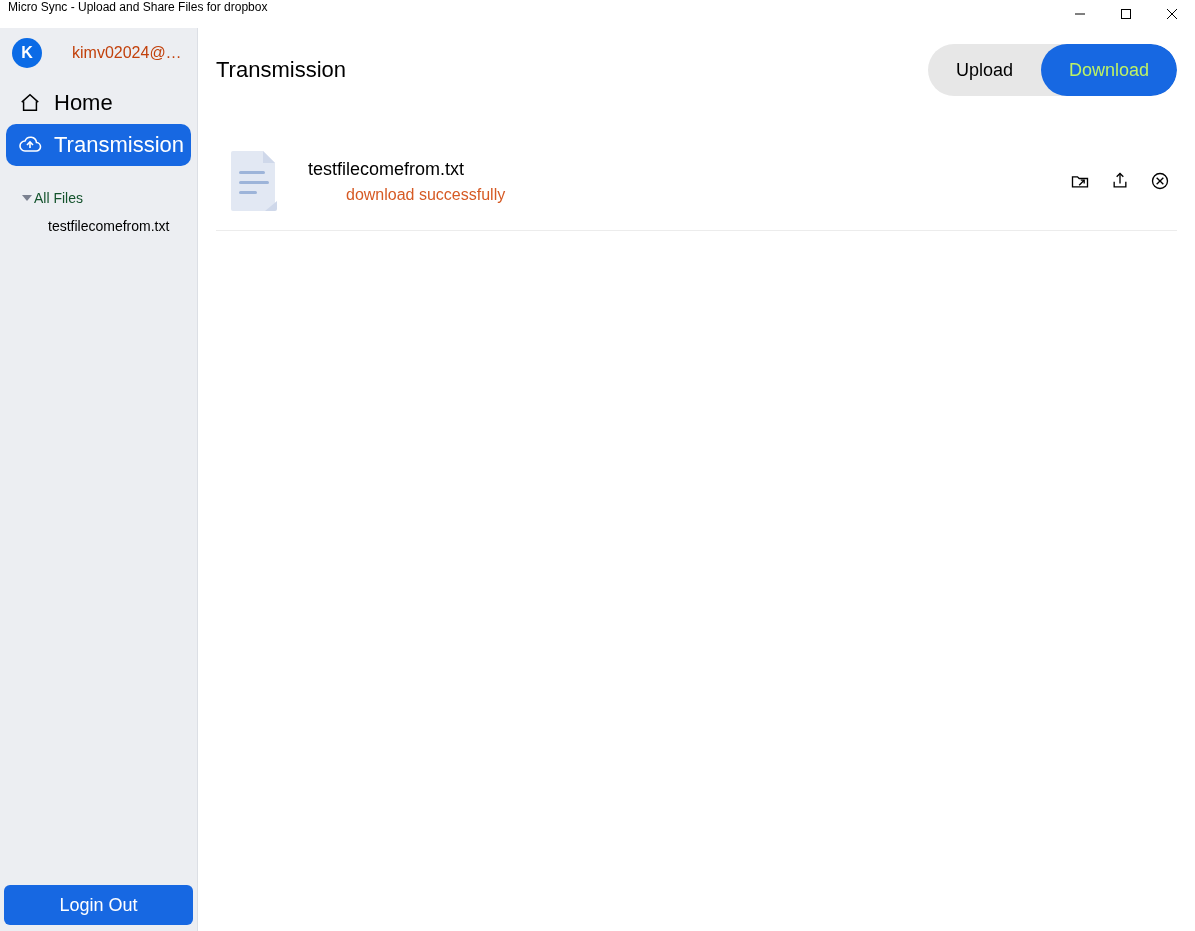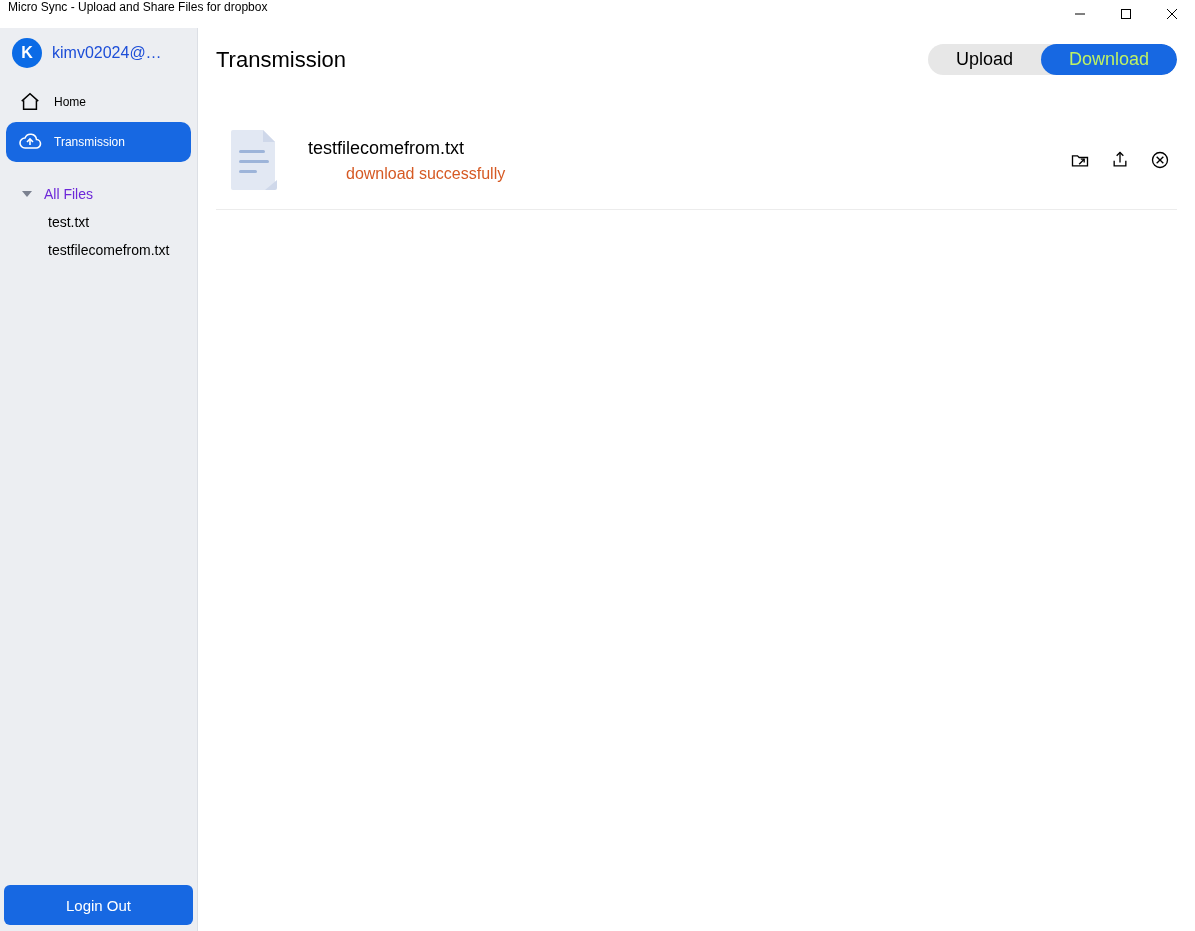--- a/index.html
+++ b/index.html
@@ -12,40 +12,40 @@
   .window-btn { width: 46px; height: 28px; display: flex; align-items: center; justify-content: center; cursor: pointer; }
   .window-btn svg { display: block; }
 
   
   .app { display: flex; height: calc(931px - 28px); }
 
   
   .sidebar { width: 198px; background: #eceef2; border-right: 1px solid #dcdfe5; display: flex; flex-direction: column; position: relative; }
   .account { display: flex; align-items: center; gap: 10px; padding: 10px 12px; cursor: pointer; }
   .avatar { width: 30px; height: 30px; border-radius: 50%; background: #0b6be6; color: #fff; display: flex; align-items: center; justify-content: center; font-weight: 600; font-size: 16px; }
-  .account-email { color: #1d4ed8; font-size: 16px; white-space: nowrap; overflow: hidden; text-overflow: ellipsis; max-width: 130px; }
+  .account-email { color: #c2410c; font-size: 16px; white-space: nowrap; overflow: hidden; text-overflow: ellipsis; max-width: 130px; margin-left: 20px; }
 
   .nav { padding: 4px 6px; }
-  .nav-item { display: flex; align-items: center; gap: 12px; padding: 8px 12px; border-radius: 10px; cursor: pointer; font-size: 12px; color: #000; }
+  .nav-item { display: flex; align-items: center; gap: 12px; padding: 8px 12px; border-radius: 10px; cursor: pointer; font-size: 22px; color: #000; }
   .nav-item.active { background: #1768e2; color: #fff; }
   .nav-item .icon { width: 24px; height: 24px; display: flex; align-items: center; justify-content: center; }
 
   .tree { padding: 14px 0 0 0; }
-  .tree-head { display: flex; align-items: center; gap: 10px; padding: 6px 20px; font-size: 14px; cursor: pointer; color: #6d28d9; }
+  .tree-head { display: flex; align-items: center; gap: 0; padding: 6px 20px; font-size: 14px; cursor: pointer; color: #14532d; }
   .tree-caret { width: 14px; height: 14px; display: flex; align-items: center; justify-content: center; }
   .tree-file { padding: 6px 20px 6px 48px; font-size: 14px; color: #000; cursor: pointer; }
 
   .logout-wrap { margin-top: auto; padding: 0 4px 6px 4px; }
-  .logout-btn { width: 100%; background: #1768e2; color: #fff; border: none; border-radius: 6px; height: 40px; font-size: 15px; cursor: pointer; }
+  .logout-btn { width: 100%; background: #1768e2; color: #fff; border: none; border-radius: 6px; height: 40px; font-size: 18px; cursor: pointer; }
 
   
   .content { flex: 1; background: #fff; padding: 8px 18px; display: flex; flex-direction: column; }
   .content-head { display: flex; align-items: center; justify-content: space-between; padding: 8px 0 18px 0; }
   .page-title { font-size: 22px; font-weight: 400; color: #000; }
-  .seg { display: flex; background: #e7e7e7; border-radius: 999px; height: 31px; overflow: hidden; }
+  .seg { display: flex; background: #e7e7e7; border-radius: 999px; height: 52px; overflow: hidden; }
   .seg-btn { border: none; background: transparent; padding: 0 28px; font-size: 18px; color: #000; cursor: pointer; border-radius: 999px; }
   .seg-btn.active { background: #1768e2; color: #bef264; }
 
   .list { margin-top: 18px; }
   .row { display: flex; align-items: center; padding: 14px 0; border-bottom: 1px solid #ececec; }
   .file-icon { width: 60px; height: 70px; display: flex; align-items: center; justify-content: center; margin-right: 24px; margin-left: 8px; }
   .row-text { flex: 1; }
   .file-name { font-size: 18px; color: #000; margin-bottom: 6px; }
   .file-status { font-size: 16px; color: #d65a24; margin-left: 38px; }
   .row-actions { display: flex; gap: 18px; padding-right: 6px; }
@@ -108,21 +108,20 @@
 
     <div class="tree">
       <div class="tree-head">
         <span class="tree-caret">
           <svg width="12" height="12" viewBox="0 0 12 12">
               <polygon points="1,3 11,3 6,9" fill="#7b8190"></polygon>
             </svg>
         </span>
         <span>All Files</span>
       </div>
-      <div class="tree-file">test.txt</div>
       <div class="tree-file">testfilecomefrom.txt</div>
     </div>
 
     <div class="logout-wrap">
       <button class="logout-btn">Login Out</button>
     </div>
   </aside>
 
   <main class="content">
     <div class="content-head">

